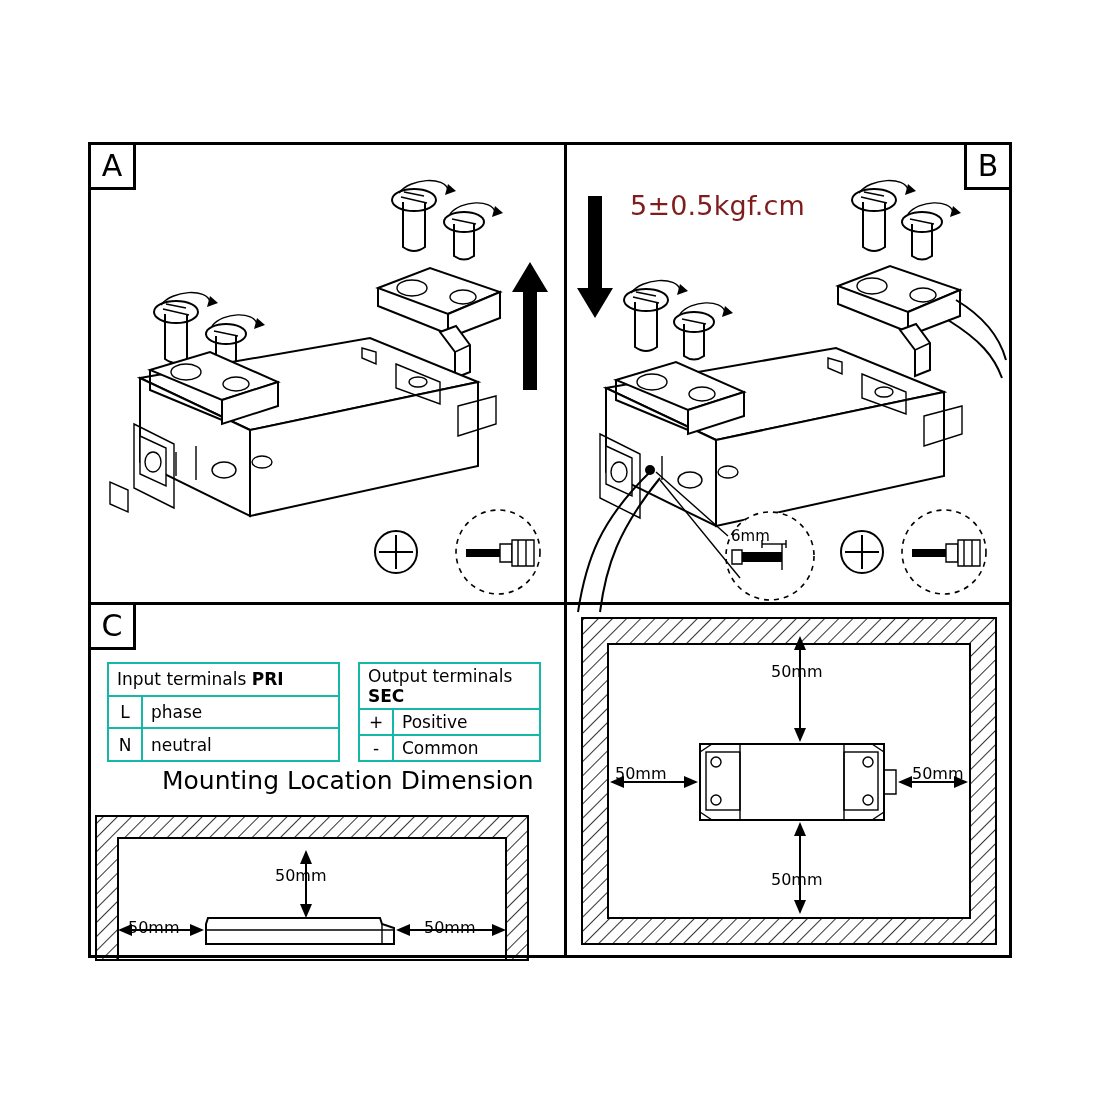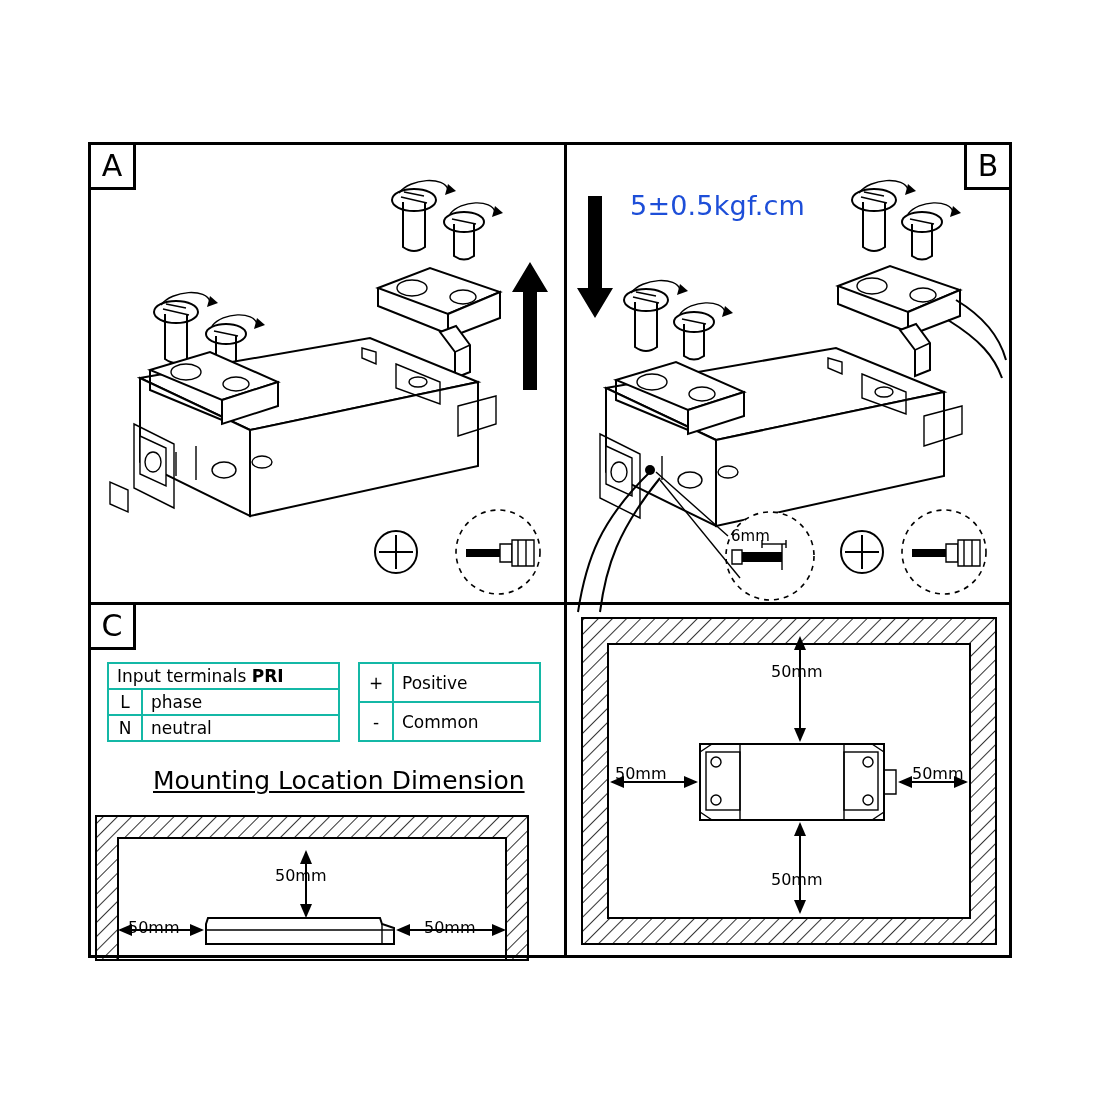--- a/index.html
+++ b/index.html
@@ -76,21 +76,21 @@
   #badge-a { left: 88px; top: 142px; }
   #badge-b { left: 964px; top: 142px; }
   #badge-c { left: 88px; top: 602px; }
 
   .torque-label {
     position: absolute;
     left: 630px;
     top: 190px;
     font-size: 27px;
     letter-spacing: .2px;
-    color: #1d4ed8;
+    color: #7f1d1d;
   }
 
   .mm6-label {
     position: absolute;
     left: 731px;
     top: 527px;
     font-size: 15px;
     color: #000;
   }
 
@@ -122,25 +122,24 @@
   table.term .hdr b { font-weight: bold; }
   table.term .key {
     width: 34px;
     text-align: center;
   }
   #tbl-pri .val { width: 197px; }
   #tbl-sec .val { width: 147px; }
 
   .mount-title {
     position: absolute;
-    left: 153px;
+    left: 162px;
     top: 766px;
     font-size: 25px;
     color: #000;
-    text-decoration: underline;
   }
 
   .dim-label {
     position: absolute;
     font-size: 16px;
     color: #000;
     white-space: nowrap;
   }
 
   svg { display: block; }
@@ -439,20 +438,25 @@
       </tr>
       <tr>
         <td class="key">N</td>
         <td class="val">neutral</td>
       </tr>
     </tbody>
       </table>
 
     <table class="term" id="tbl-sec">
       <tbody>
+          <tr>
+        <th class="hdr" colspan="2">
+          <span>Output terminals </span><b>SEC</b>
+        </th>
+      </tr>
       <tr>
         <td class="key">+</td>
         <td class="val">Positive</td>
       </tr>
       <tr>
         <td class="key">-</td>
         <td class="val">Common</td>
       </tr>
     </tbody>
       </table>

